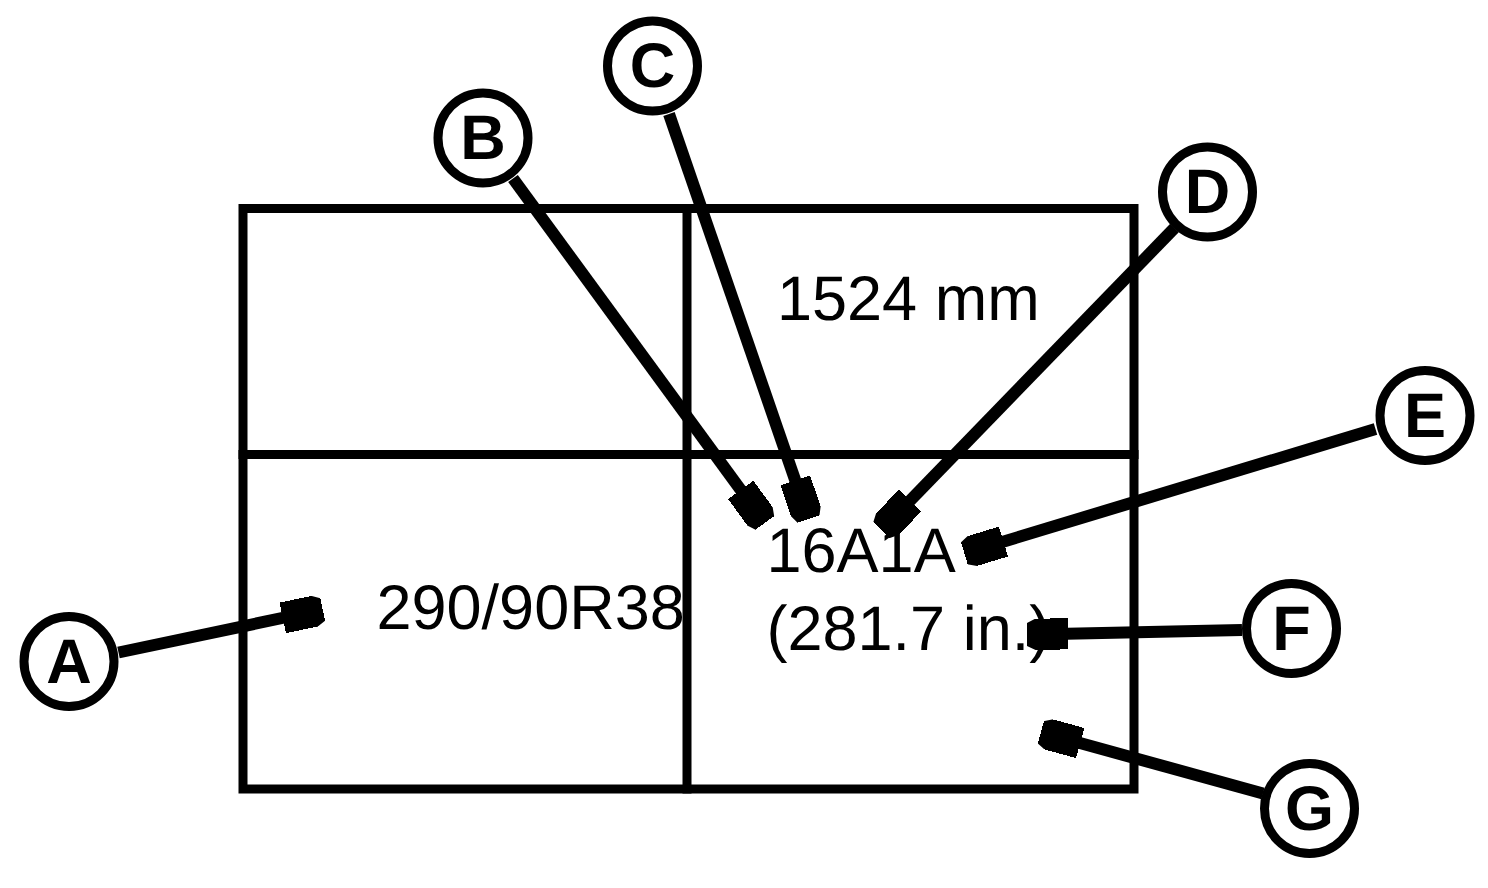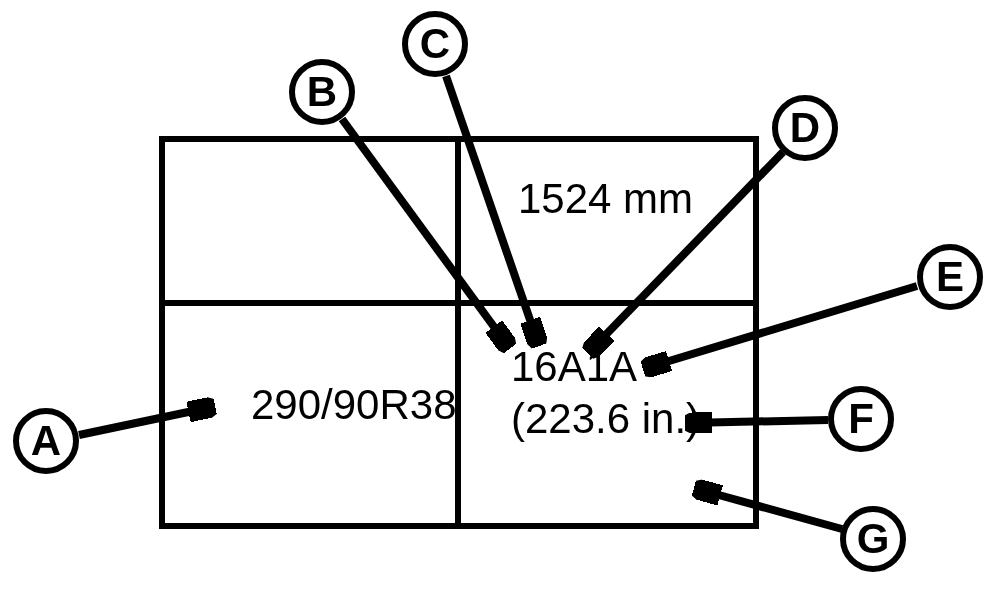--- a/index.html
+++ b/index.html
@@ -103,21 +103,21 @@
   <div class="txt txt-top-right">
     <div>1524 mm</div>
   </div>
 
   <div class="txt txt-bottom-left">
     <div>290/90R38</div>
   </div>
 
   <div class="txt txt-bottom-right">
     <div>16A1A</div>
-    <div>(223.6 in.)</div>
+    <div>(281.7 in.)</div>
   </div>
 
   <div class="callout callout-a">
     <span>A</span>
   </div>
   <div class="callout callout-b">
     <span>B</span>
   </div>
   <div class="callout callout-c">
     <span>C</span>

